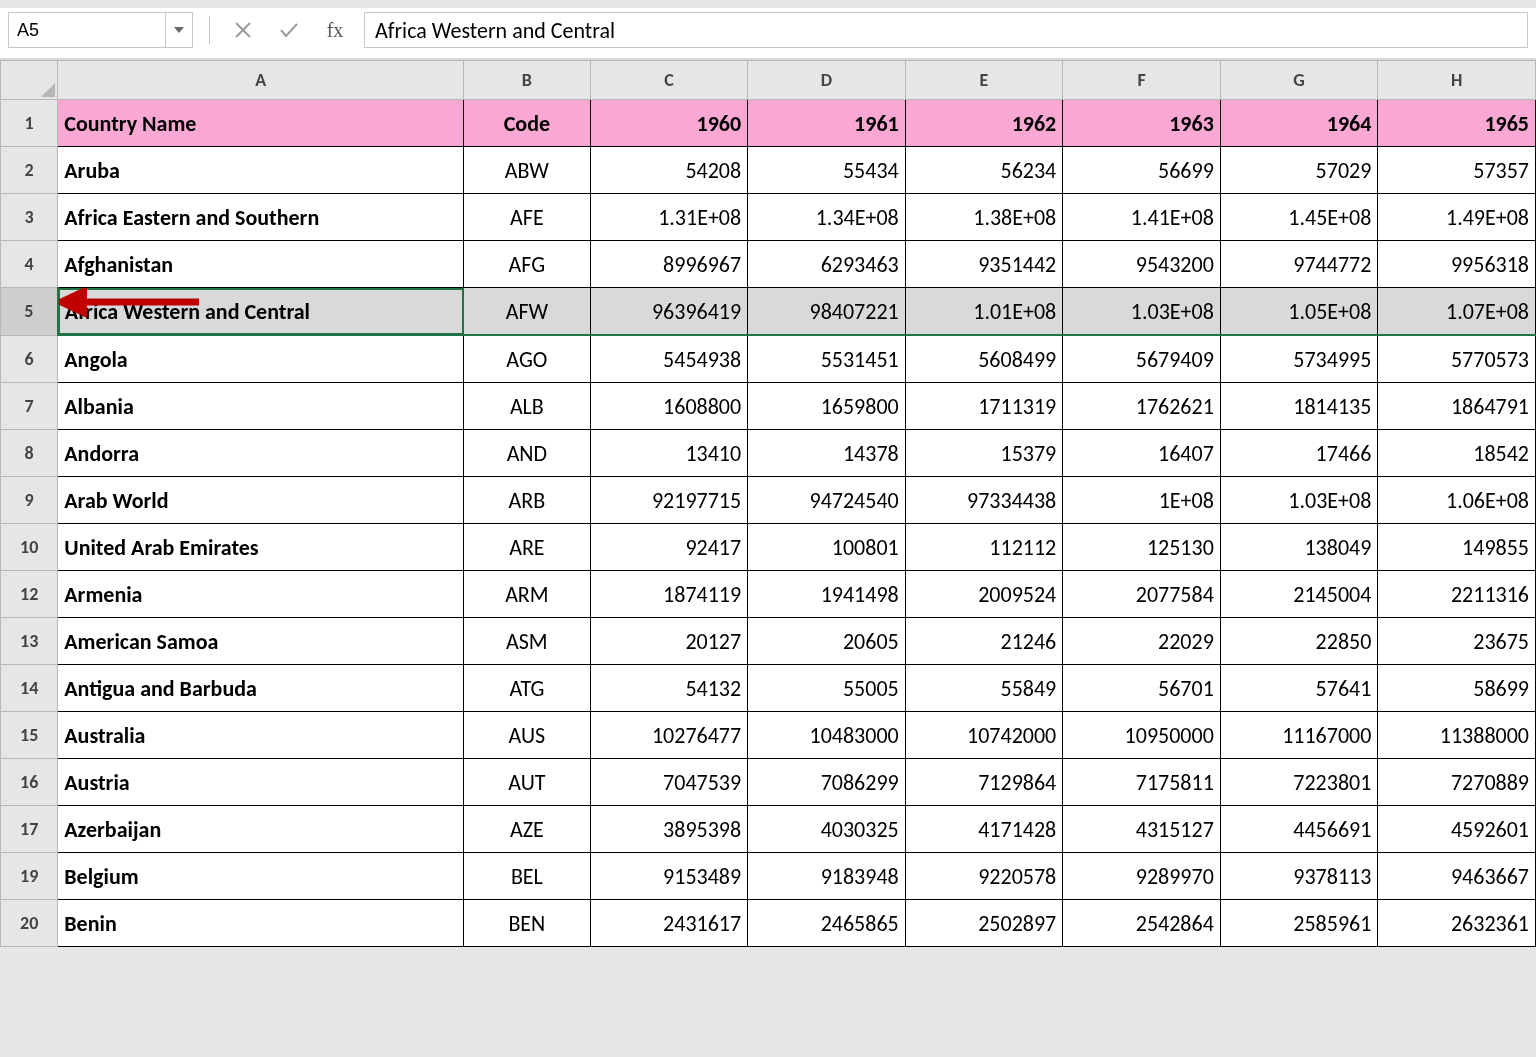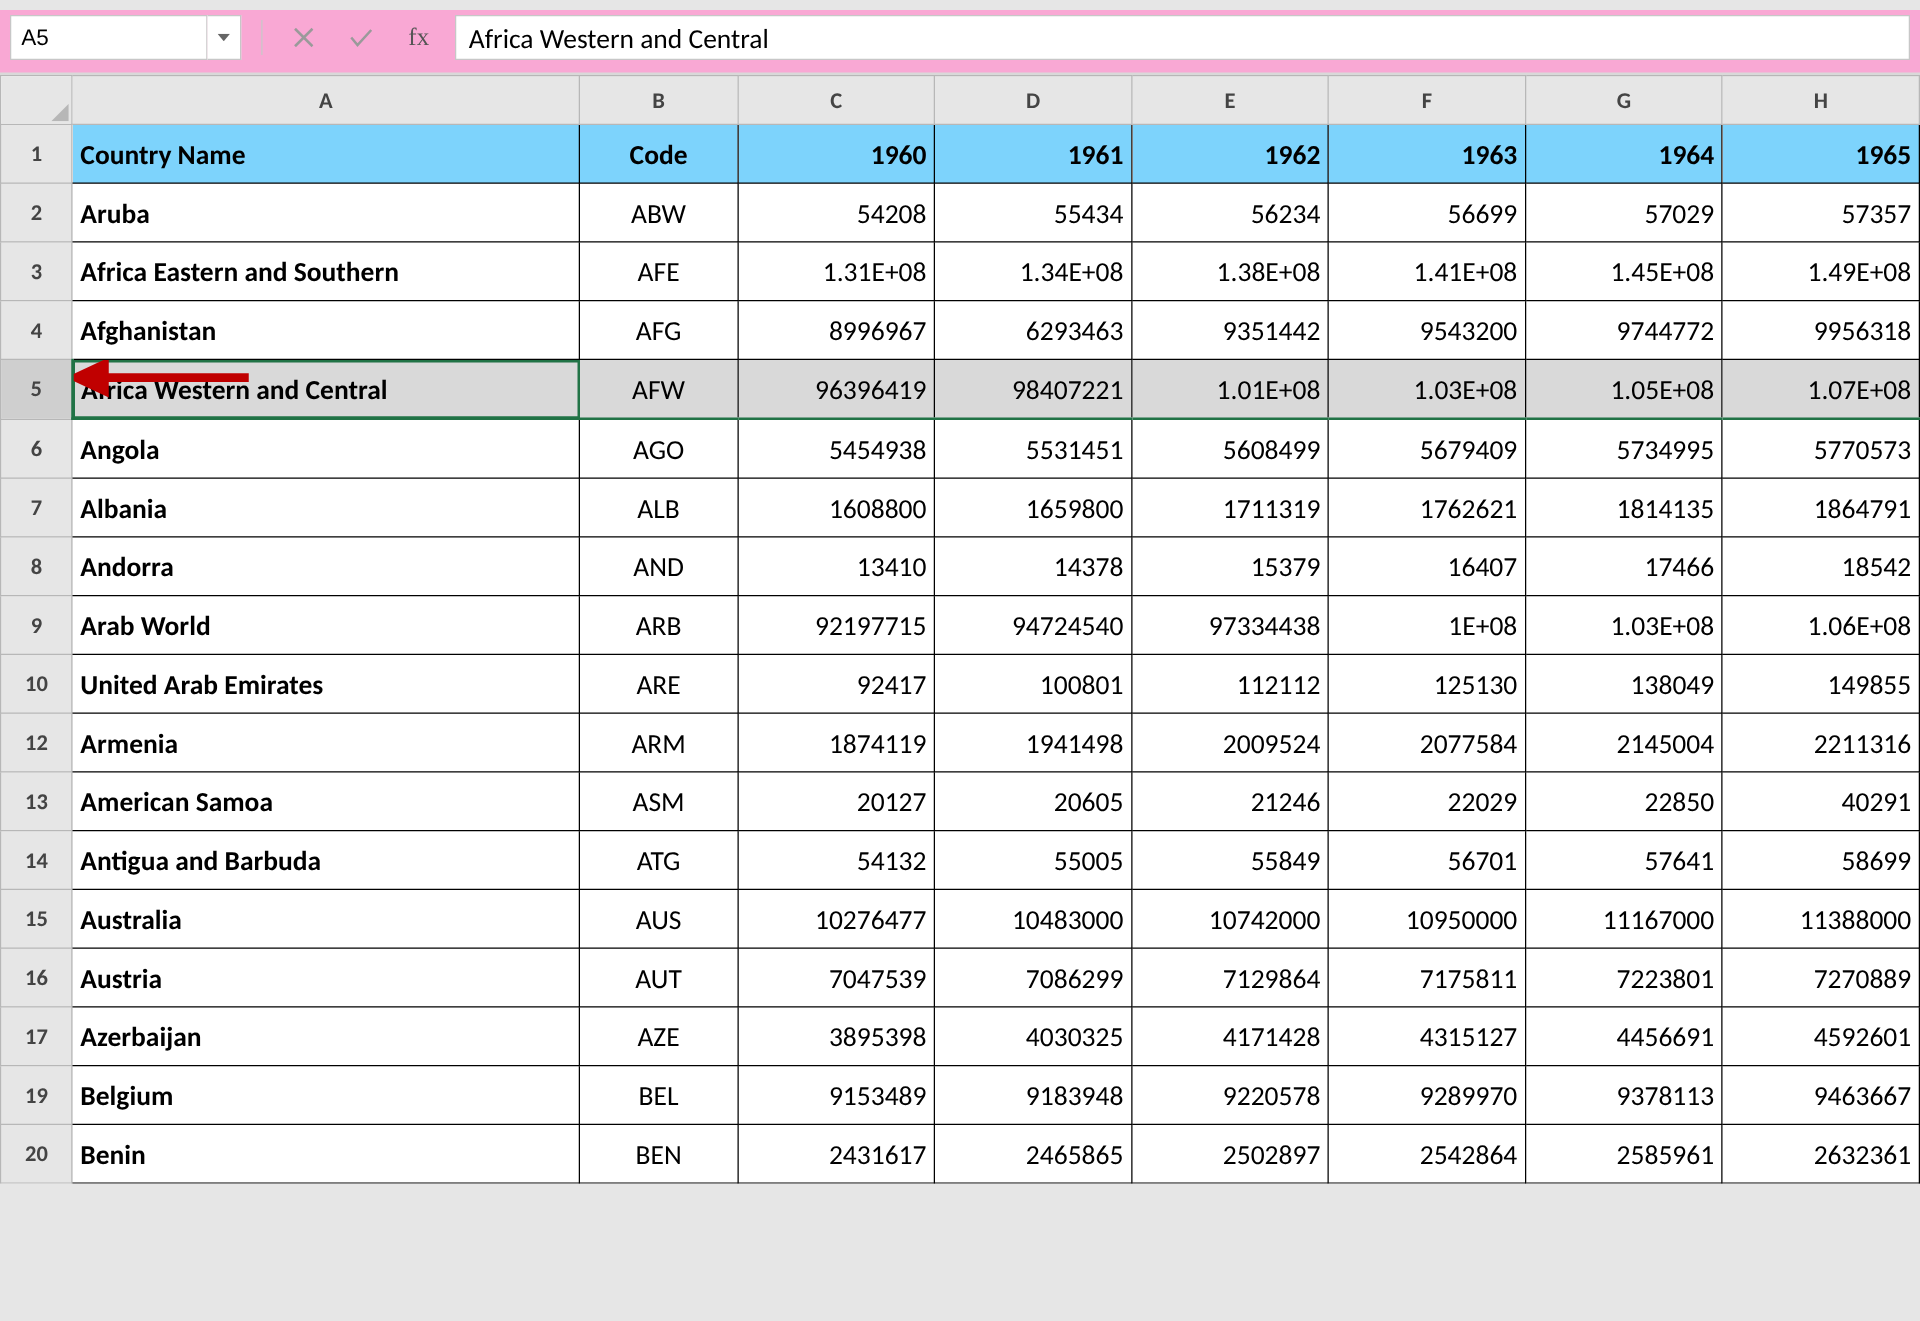--- a/index.html
+++ b/index.html
@@ -1,33 +1,33 @@
 <!DOCTYPE html>
 <html><head>
 <meta charset="utf-8">
 <style>
   html,body{margin:0;padding:0;font-family:Calibri,Arial,sans-serif;background:#e6e6e6;}
   body{padding:8px 0 0 0;}
-  .formula-bar{display:flex;align-items:center;gap:12px;padding:4px 8px 10px 8px;border-bottom:2px solid #d9d9d9;background:#f9a8d4;}
+  .formula-bar{display:flex;align-items:center;gap:12px;padding:4px 8px 10px 8px;border-bottom:2px solid #d9d9d9;background:#ffffff;}
   .name-box{display:flex;align-items:center;}
   .name-box input{width:140px;height:30px;font-size:18px;padding:2px 8px;border:1px solid #c7c7c7;background:#fff;}
   .drop{width:26px;height:34px;display:flex;align-items:center;justify-content:center;color:#666;font-size:12px;border:1px solid #c7c7c7;border-left:0;background:#fff;}
   .vbar{width:1px;height:28px;background:#c7c7c7;margin:0 4px;}
   .fbtn{width:34px;height:34px;display:flex;align-items:center;justify-content:center;color:#8a8a8a;font-size:22px;}
   .fbtn.check{color:#8a8a8a;}
   .fbtn.fx{font-family:'Times New Roman',serif;color:#555;font-size:20px;}
   .formula-input{flex:1;height:30px;font-size:22px;padding:2px 10px;border:1px solid #c7c7c7;background:#fff;display:flex;align-items:center;}
   .sheet-wrap{overflow:auto;background:#fff;}
   table{border-collapse:collapse;width:100%;table-layout:fixed;}
   .sel-corner{background:#e6e6e6;border:1px solid #b7b7b7;width:48px;height:36px;position:relative;}
   .sel-corner svg{position:absolute;right:2px;bottom:2px;}
   .col-head{background:#e6e6e6;border:1px solid #b7b7b7;text-align:center;font-size:18px;color:#444;height:36px;}
   .row-head{background:#e6e6e6;border:1px solid #b7b7b7;text-align:center;font-size:18px;color:#444;width:48px;}
   td.cell{border:1px solid #000;font-size:22px;padding:4px 6px;height:38px;background:#fff;white-space:nowrap;overflow:hidden;}
-  tr.header-row td.cell{background:#7dd3fc;font-weight:bold;margin-top:32px;}
+  tr.header-row td.cell{background:#f9a8d4;font-weight:bold;margin-top:32px;}
   td.cell.name{font-weight:bold;text-align:left;}
   td.cell.code{text-align:center;}
   td.cell.num{text-align:right;font-variant-numeric:tabular-nums;}
   tr.sel td.cell{background:#d9d9d9;}
   tr.sel td.cell.name{position:relative;}
   .row-head.sel, .col-head.sel-all{background:#d2e8d2;}
   .row-head.sel{background:#cfcfcf;font-weight:bold;}
   tr.sel td.cell{border-bottom:2px solid #217346;}
   tr.sel td.cell:first-of-type{border-left:2px solid #217346;}
   colgroup .c0{width:48px;} .c1{width:340px;} .c2{width:106px;} .cn{width:132px;}
@@ -222,21 +222,21 @@
         </tr>
         <tr>
           <th class="row-head">13</th>
           <td class="cell name">American Samoa</td>
           <td class="cell code">ASM</td>
           <td class="cell num">20127</td>
           <td class="cell num">20605</td>
           <td class="cell num">21246</td>
           <td class="cell num">22029</td>
           <td class="cell num">22850</td>
-          <td class="cell num">40291</td>
+          <td class="cell num">23675</td>
         </tr>
         <tr>
           <th class="row-head">14</th>
           <td class="cell name">Antigua and Barbuda</td>
           <td class="cell code">ATG</td>
           <td class="cell num">54132</td>
           <td class="cell num">55005</td>
           <td class="cell num">55849</td>
           <td class="cell num">56701</td>
           <td class="cell num">57641</td>

